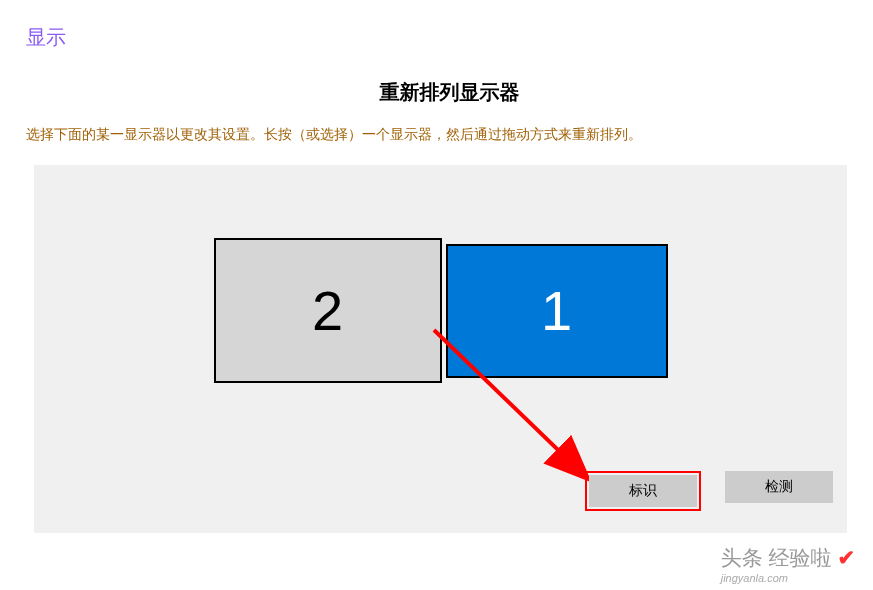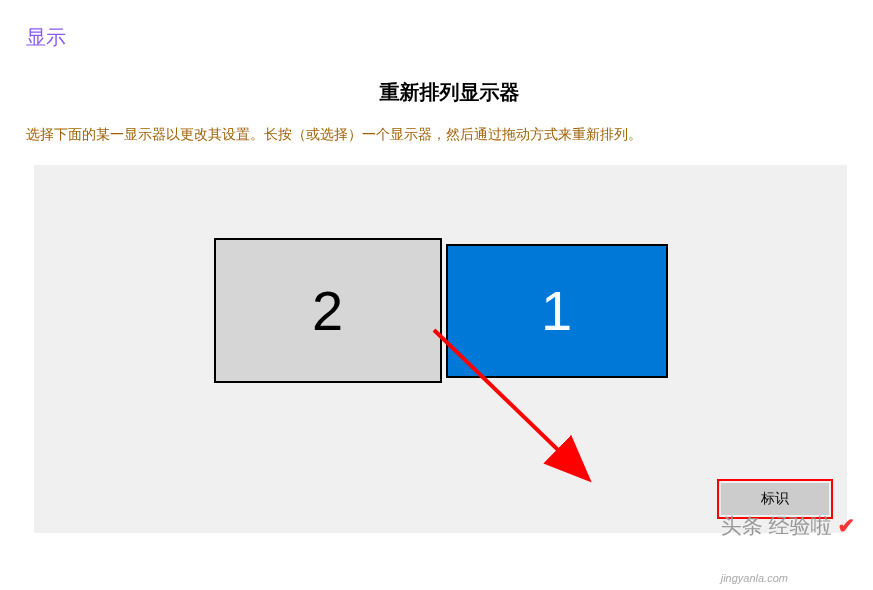--- a/index.html
+++ b/index.html
@@ -63,21 +63,21 @@
       margin-left: 4px;
     }
     .monitor-number {
       font-size: 56px;
       font-weight: 300;
     }
     .monitor-2 .monitor-number { color: #000; }
     .monitor-1 .monitor-number { color: #fff; }
     .button-row {
       position: absolute;
-      bottom: 14px;
+      bottom: 22px;
       right: 14px;
       display: flex;
       gap: 24px;
     }
     .win-button {
       width: 108px;
       height: 32px;
       background: #cccccc;
       border: none;
       font-size: 14px;
@@ -102,21 +102,20 @@
       pointer-events: none;
     }
     .watermark .wm-top {
       font-size: 21px;
       font-style: normal;
       color: #999;
     }
     .watermark .wm-bottom {
       font-size: 11px;
       color: #aaa;
-      margin-top: 32px;
     }
     .watermark .wm-check {
       color: #ff3333;
       font-weight: bold;
     }
   </style>
 </head>
 <body>
 
 <h1 class="page-title">显示</h1>
@@ -139,20 +138,21 @@
         <polygon points="0 0, 12 5, 0 10" fill="#ff0000"></polygon>
       </marker>
     </defs>
     <line x1="20" y1="15" x2="172" y2="162" stroke="#ff0000" stroke-width="4" marker-end="url(#arrowhead)"></line>
   </svg>
 
   <div class="button-row">
     <span class="identify-highlight">
       <button class="win-button">标识</button>
     </span>
+    <button class="win-button">检测</button>
   </div>
 </div>
 
 <div class="watermark">
   <div class="wm-top">
     <span>头条 经验啦</span>
     <span class="wm-check">✔</span>
   </div>
   <div class="wm-bottom">jingyanla.com</div>
 </div>

